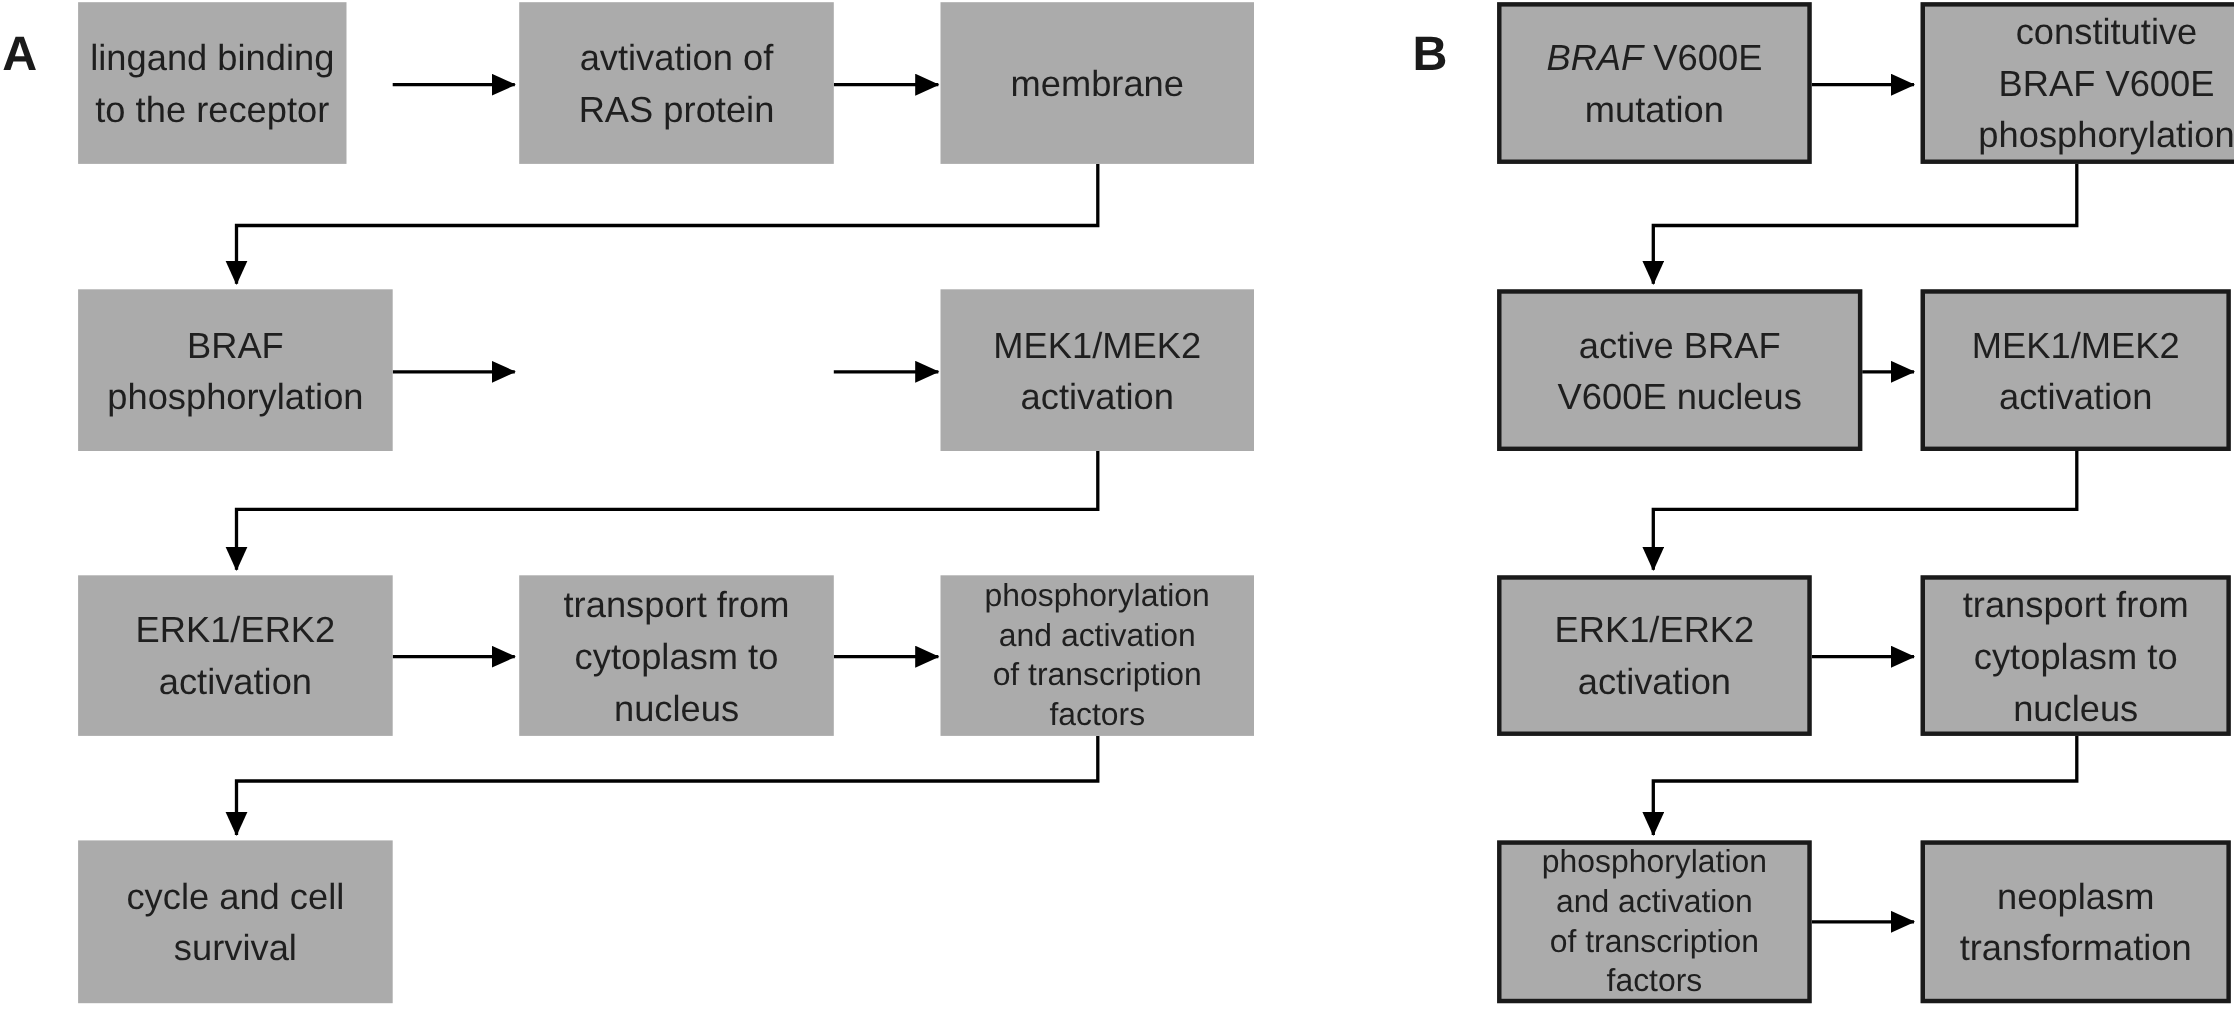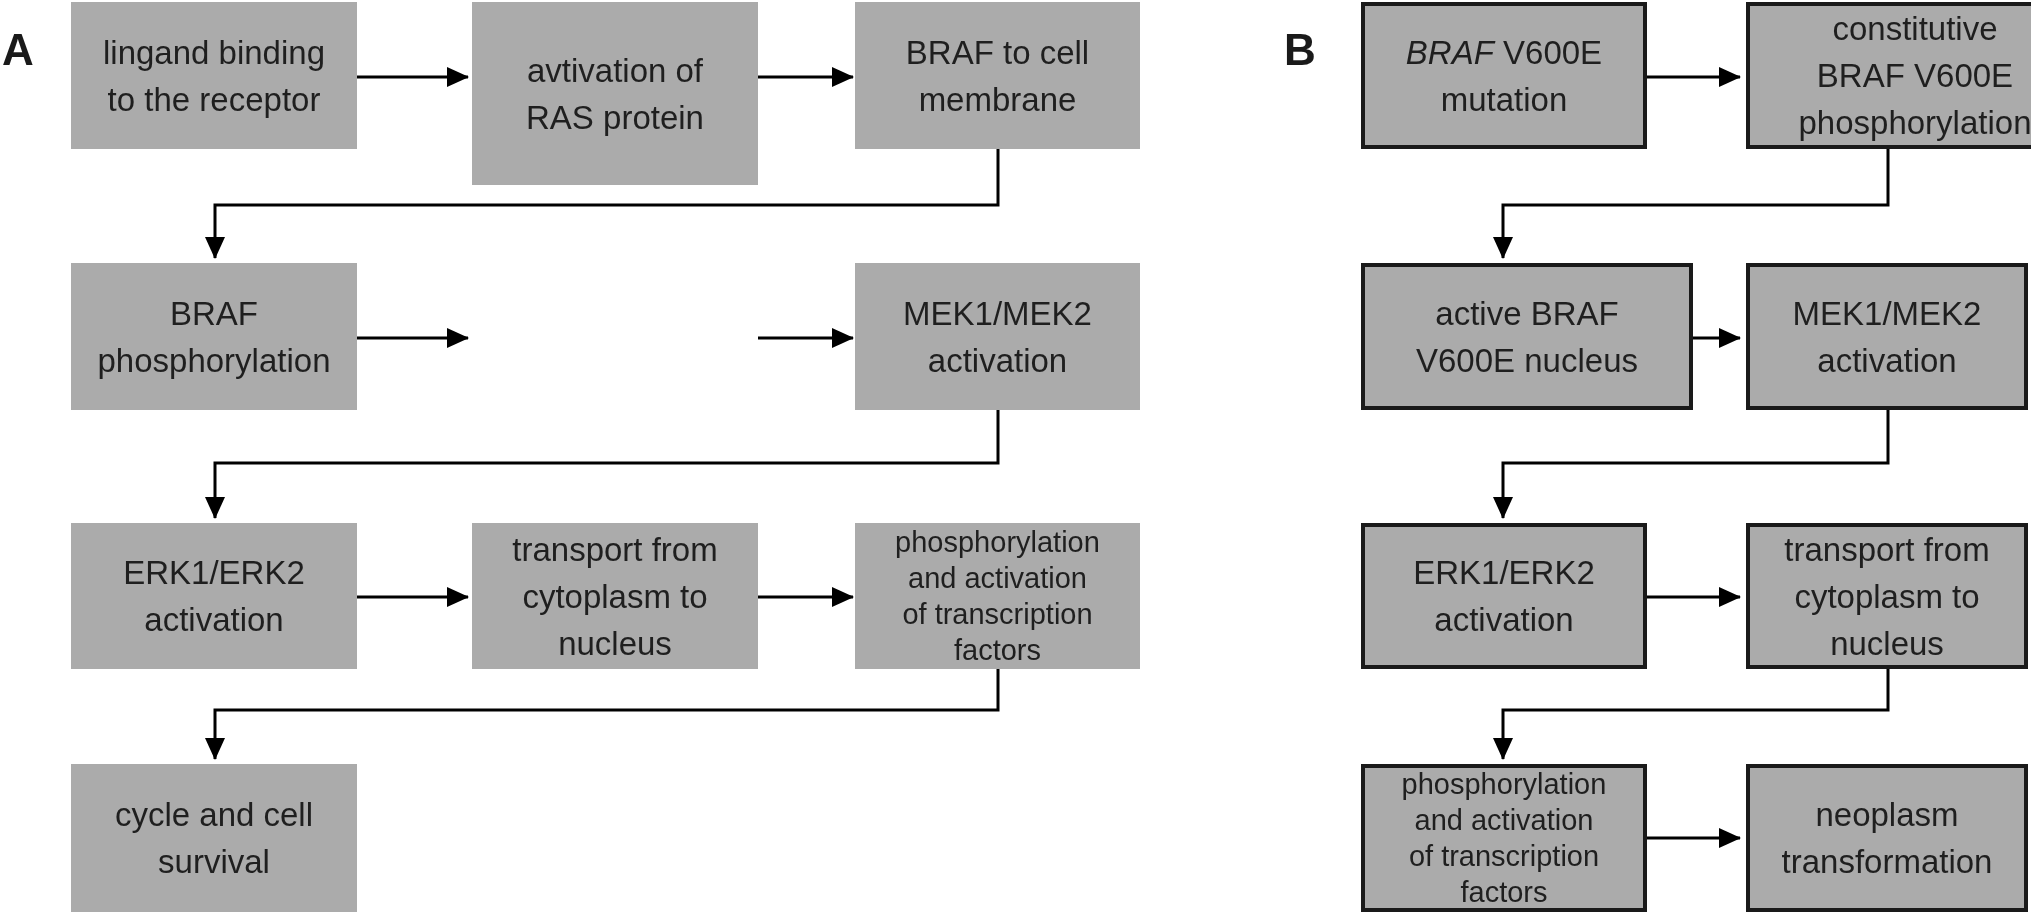--- a/index.html
+++ b/index.html
@@ -61,30 +61,29 @@
     <path d="M1647,838 H1740" marker-end="url(#ah)"></path>
 
     <path d="M1888,149 V205 H1503 V258" marker-end="url(#ah)"></path>
     <path d="M1888,410 V463 H1503 V518" marker-end="url(#ah)"></path>
     <path d="M1888,669 V710 H1503 V759" marker-end="url(#ah)"></path>
   </svg>
 
   <div class="panel-label" style="left:2px;top:28px">A</div>
   <div class="panel-label" style="left:1284px;top:28px">B</div>
 
-  <div class="box" style="left:71px;top:2px;width:286px;height:147px">
+  <div class="box" style="left:71px;top:2px;width:244px;height:147px">
     <span class="ln">lingand binding</span>
     <span class="ln">to the receptor</span>
   </div>
-  <div class="box" style="left:472px;top:2px;width:286px;height:183px">
+  <div class="box" style="left:472px;top:2px;width:286px;height:147px">
     <span class="ln">avtivation of</span>
     <span class="ln">RAS protein</span>
   </div>
   <div class="box" style="left:855px;top:2px;width:285px;height:147px">
-    <span class="ln">BRAF to cell</span>
     <span class="ln">membrane</span>
   </div>
 
   <div class="box" style="left:71px;top:263px;width:286px;height:147px">
     <span class="ln">BRAF</span>
     <span class="ln">phosphorylation</span>
   </div>
   <div class="box" style="left:855px;top:263px;width:285px;height:147px">
     <span class="ln">MEK1/MEK2</span>
     <span class="ln">activation</span>

